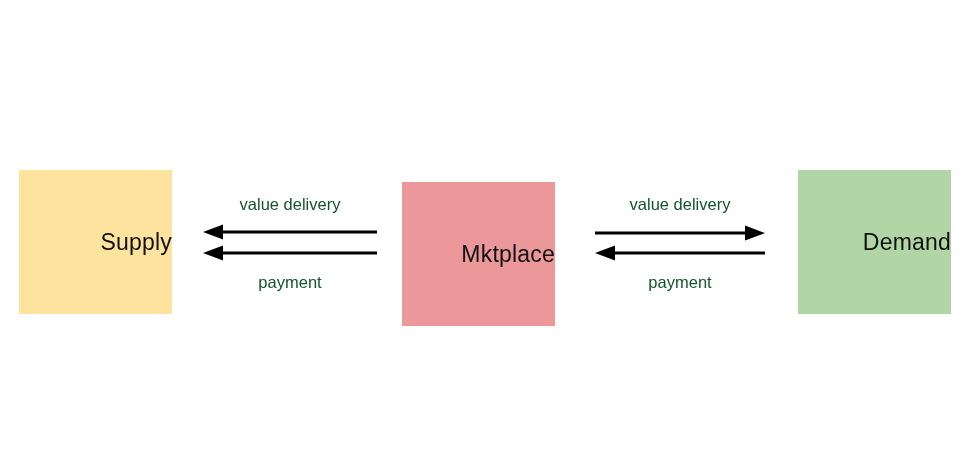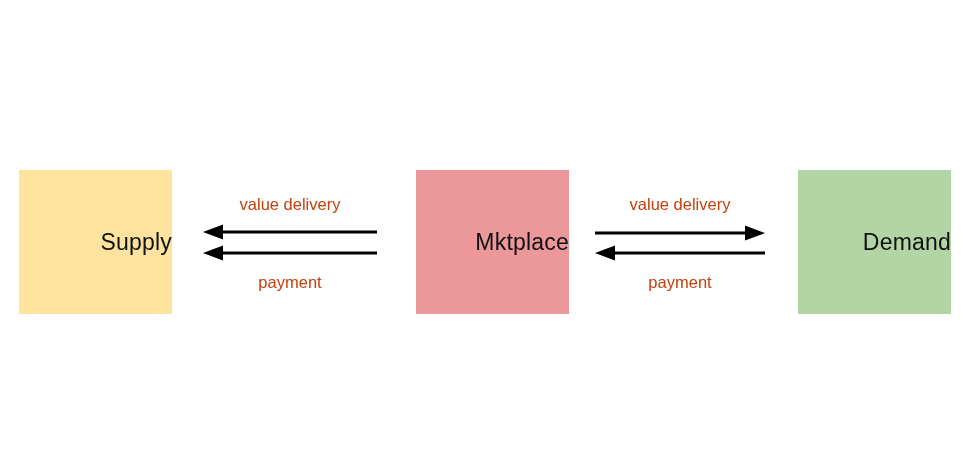--- a/index.html
+++ b/index.html
@@ -23,28 +23,28 @@
     top: 170px;
     height: 144px;
     width: 153px;
   }
   .node-label {
     font-size: 23px;
     color: #111111;
     letter-spacing: 0.2px;
   }
   #node-supply   { left: 19px;  }
-  #node-mktplace { left: 416px; }
+  #node-mktplace { left: 402px; margin-top: 12px; }
   #node-demand   { left: 798px; }
 
   .edge-label {
     position: absolute;
     transform: translate(-50%, -50%);
     font-size: 16.5px;
-    color: #c2410c;
+    color: #14532d;
     white-space: nowrap;
   }
   .arrow-layer {
     position: absolute;
     left: 0;
     top: 0;
     width: 972px;
     height: 468px;
   }
 </style>

